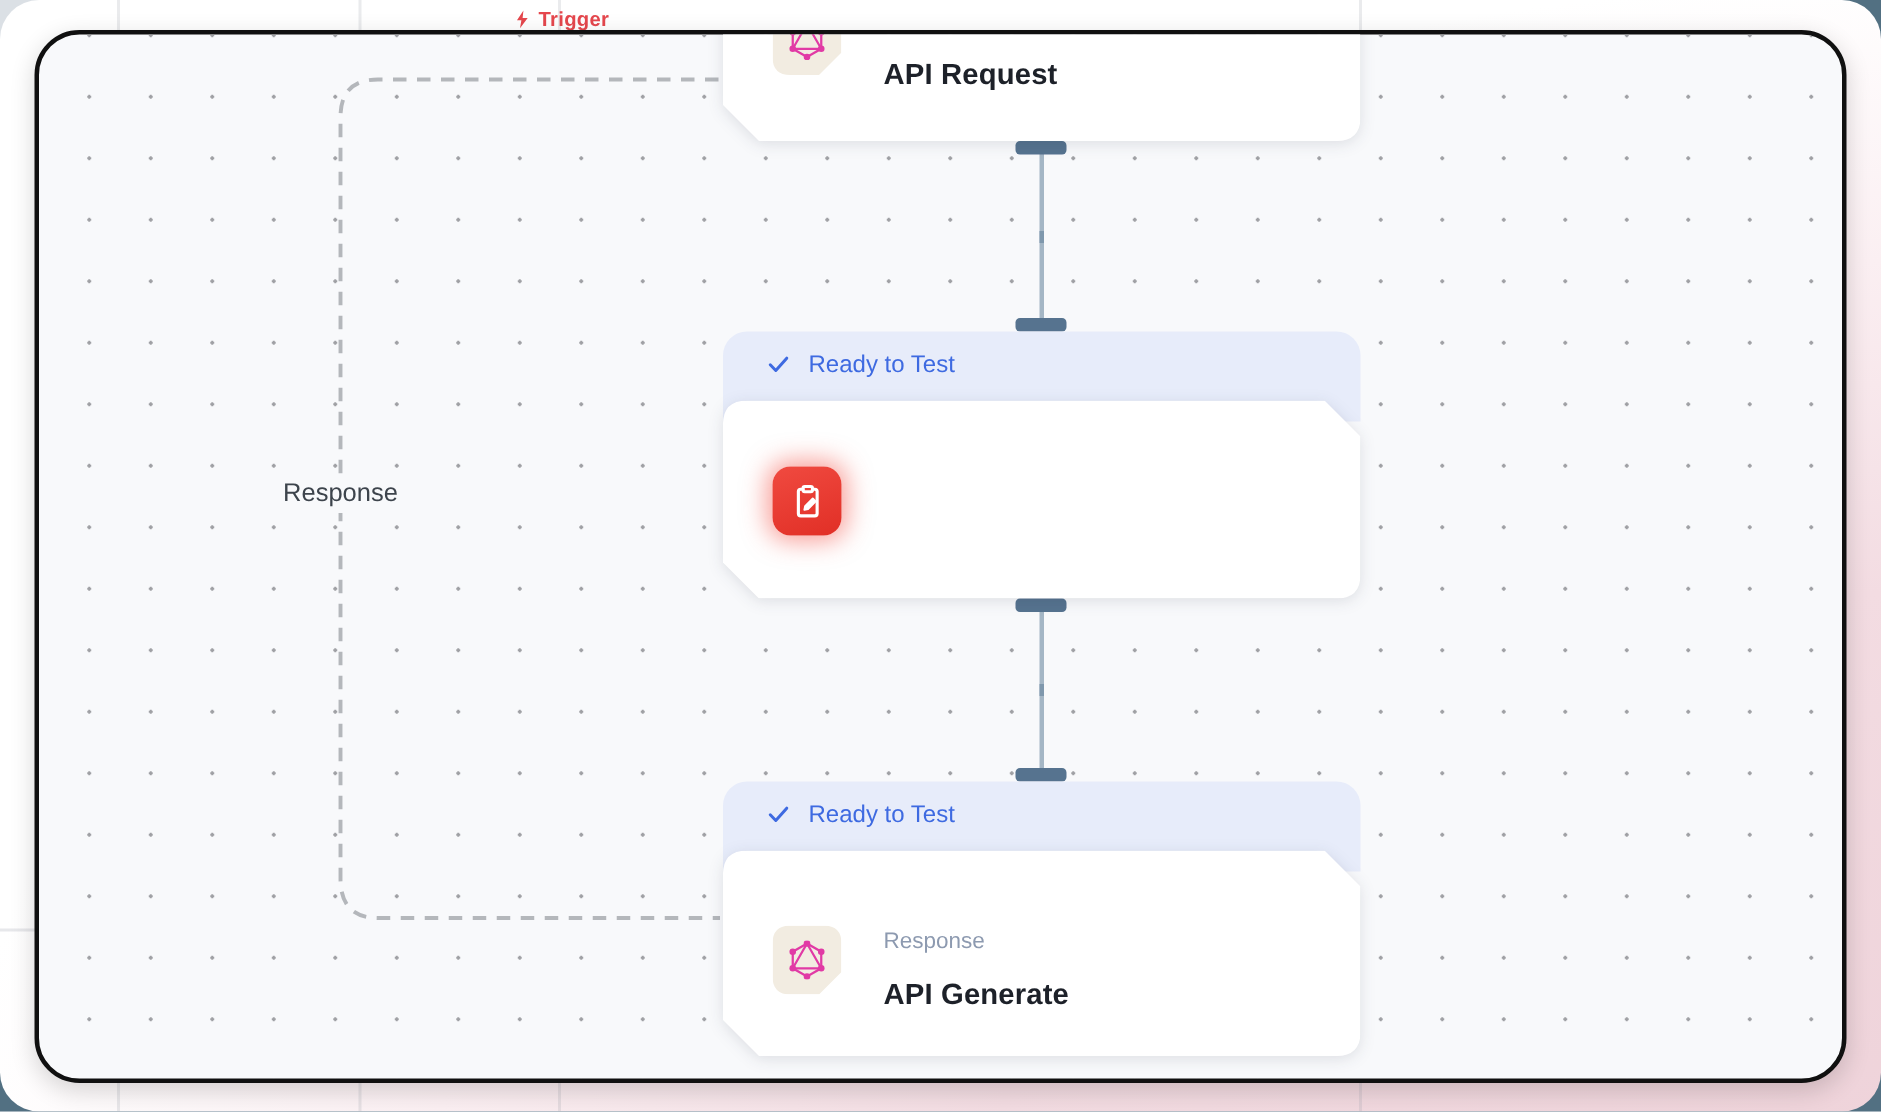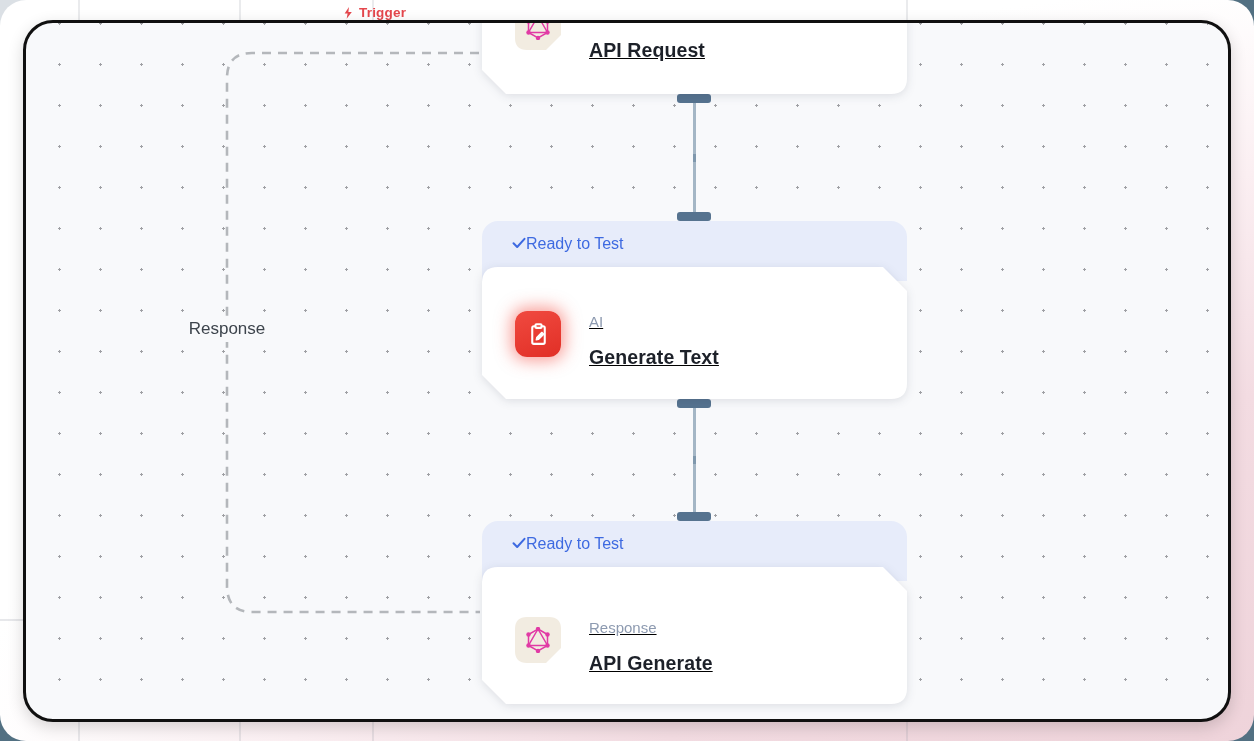--- a/index.html
+++ b/index.html
@@ -45,30 +45,30 @@
   .conn-line{ position:absolute; left:15.5px; top:4px; bottom:4px; width:3px; background:#a4b6c5; }
   .conn-mid{ position:absolute; left:15.5px; top:calc(50% - 4px); width:3px; height:8px; background:#7f98ad; }
   .conn-cap{ position:absolute; left:0; width:34px; height:9px; border-radius:3px; background:#56738f; }
   .conn-cap.top{ top:0; } .conn-cap.bot{ bottom:0; }
   
   .flow{ position:absolute; left:456px; width:425px; top:0; height:100%; z-index:3; }
   .node-group{ position:absolute; left:0; width:425px; }
   .node-badge{
     position:absolute; left:0; top:0; width:425px; height:60px;
     background:#e7ecfa; border-radius:16px 16px 0 0;
-    display:flex; align-items:flex-start; padding:14px 16px 0 30px; gap:0;
+    display:flex; align-items:flex-start; padding:14px 16px 0 30px; gap:13px;
     color:#3e6ae1; font-size:16px; font-weight:500;
   }
   .node-badge .chk{ margin-top:2px; }
   .card-shadow{ position:absolute; left:0; filter:drop-shadow(0 2px 5px rgba(25,35,60,.12)); }
   .node-card{ position:relative; width:425px; background:#ffffff; }
   .node-card.h140{ height:140px; clip-path:path('M16 0 H401 L425 24 V124 Q425 140 409 140 H24 L0 116 V16 Q0 0 16 0 Z'); }
   .node-card.h132{ height:132px; clip-path:path('M16 0 H401 L425 24 V116 Q425 132 409 132 H24 L0 108 V16 Q0 0 16 0 Z'); }
   .node-card.h137{ height:137px; clip-path:path('M16 0 H401 L425 24 V121 Q425 137 409 137 H24 L0 113 V16 Q0 0 16 0 Z'); }
-  .card-content{ position:absolute; left:33px; top:50px; display:flex; gap:28px;text-decoration:underline; }
+  .card-content{ position:absolute; left:33px; top:50px; display:flex; gap:28px; }
   .icon-tile{
     width:46px; height:46px; flex:0 0 46px; display:flex; align-items:center; justify-content:center;
     background:#f2ece1;
     clip-path:path('M12 0 H34 Q46 0 46 12 V31 L31 46 H12 Q0 46 0 34 V12 Q0 0 12 0 Z');
   }
   .icon-wrap{ width:46px; height:46px; flex:0 0 46px; }
   .icon-red{
     width:46px; height:46px; border-radius:12px; display:flex; align-items:center; justify-content:center;
     background:linear-gradient(160deg,#f04a40,#e12f26);
     box-shadow:0 0 16px 4px rgba(243,70,58,.5);
@@ -157,24 +157,20 @@
             <div class="card-content" style="top:44px;">
               <div class="icon-wrap">
                 <div class="icon-red">
                   <svg width="25" height="25" viewBox="0 0 24 24" fill="none" stroke="#ffffff" stroke-width="2" stroke-linecap="round" stroke-linejoin="round">
                     <path d="M15 4 h1.5 A1.5 1.5 0 0 1 18 5.5 v14 A1.5 1.5 0 0 1 16.5 21 h-9 A1.5 1.5 0 0 1 6 19.5 v-14 A1.5 1.5 0 0 1 7.5 4 H9"></path>
                     <rect x="9" y="2.2" width="6" height="3.4" rx="1.1"></rect>
                     <path d="M10.3 14.8 l4.9-4.9 1.9 1.9 -4.9 4.9 -2.4.5 z" fill="#ffffff" stroke-width="1.2"></path>
                   </svg>
                 </div>
               </div>
-              <div class="txt-col">
-                <div class="node-label">AI</div>
-                <div class="node-title">Generate Text</div>
-              </div>
             </div>
           </div>
         </div>
       </div>
 
       <div class="node-group" style="top:498px; height:183px;">
         <div class="node-badge">
           <svg class="chk" width="14" height="12" viewBox="0 0 14 12">
             <path d="M1.5 6.2 L5.2 10 L12.5 1.8" fill="none" stroke="#3e6ae1" stroke-width="2" stroke-linecap="round" stroke-linejoin="round"></path>
           </svg>

